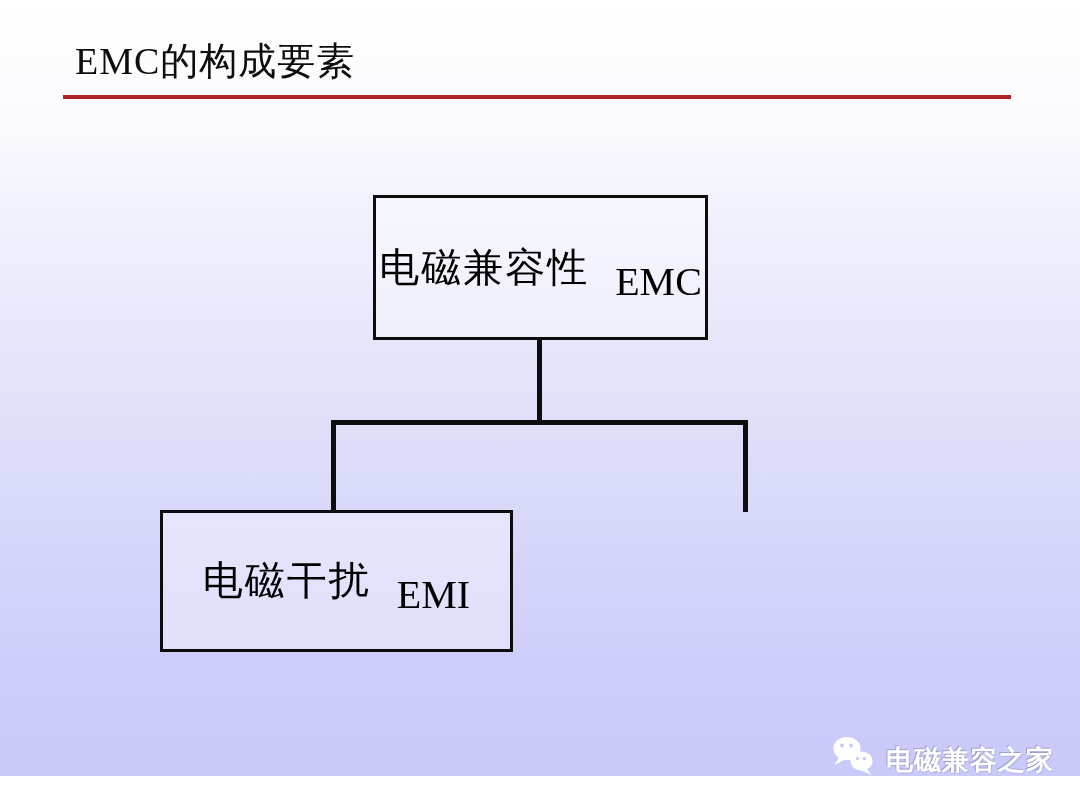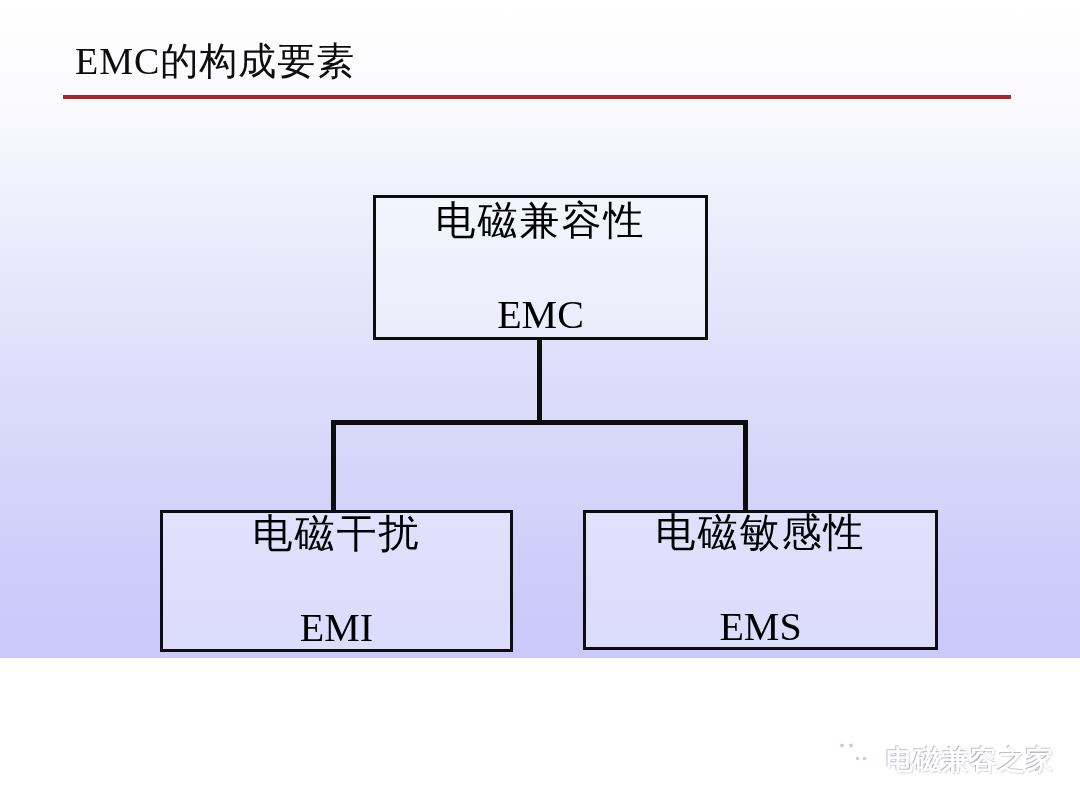--- a/index.html
+++ b/index.html
@@ -1,21 +1,21 @@
 <!DOCTYPE html>
 <html><head>
 <meta charset="utf-8">
 <style>
   html, body { margin: 0; padding: 0; }
   body { width: 1080px; height: 810px; overflow: hidden; }
 
   .slide {
     position: relative;
     width: 1080px;
-    height: 658px;
+    height: 776px;
     background: linear-gradient(180deg,
       #ffffff 0%,
       #fbfbfe 14%,
       #eeeefc 32%,
       #e2e2fb 50%,
       #d6d6fa 70%,
       #cccbfa 90%,
       #c9c9fa 100%);
     font-family: "Liberation Serif", serif;
   }
@@ -38,21 +38,21 @@
     height: 4px;
     background: #b02427;
   }
 
   .node {
     position: absolute;
     box-sizing: border-box;
     border: 3px solid #0d0d0d;
     background: rgba(255, 255, 255, 0.35);
     display: flex;
-    flex-direction: column;
+    flex-direction: row;
     justify-content: center;
     align-items: center;
     gap: 26px;
     color: #000;
     text-align: center;
   }
   .node .node-line1 { font-size: 40px; letter-spacing: 2px; line-height: 1; }
   .node .node-line2 { font-size: 40px; line-height: 1; margin-top: 28px; }
 
   .node-root  { left: 373px; top: 195px; width: 335px; height: 145px; }
@@ -101,24 +101,20 @@
   <div class="node node-root">
     <div class="node-line1">电磁兼容性</div>
     <div class="node-line2">EMC</div>
   </div>
 
   <div class="node node-left">
     <div class="node-line1">电磁干扰</div>
     <div class="node-line2">EMI</div>
   </div>
 
-  <div class="node node-right">
-    <div class="node-line1">电磁敏感性</div>
-    <div class="node-line2">EMS</div>
-  </div>
 
   <div class="watermark">
     <span class="wechat-icon">
       <svg width="48" height="44" viewBox="0 0 48 44" xmlns="http://www.w3.org/2000/svg">
 
         <ellipse cx="17" cy="14.5" rx="13.5" ry="11.5" fill="#ffffff"></ellipse>
         <polygon points="9,23 4.5,31 15,25.5" fill="#ffffff"></polygon>
         <circle cx="12" cy="11.5" r="2" fill="#c9c9f7"></circle>
         <circle cx="21" cy="11.5" r="2" fill="#c9c9f7"></circle>
 

